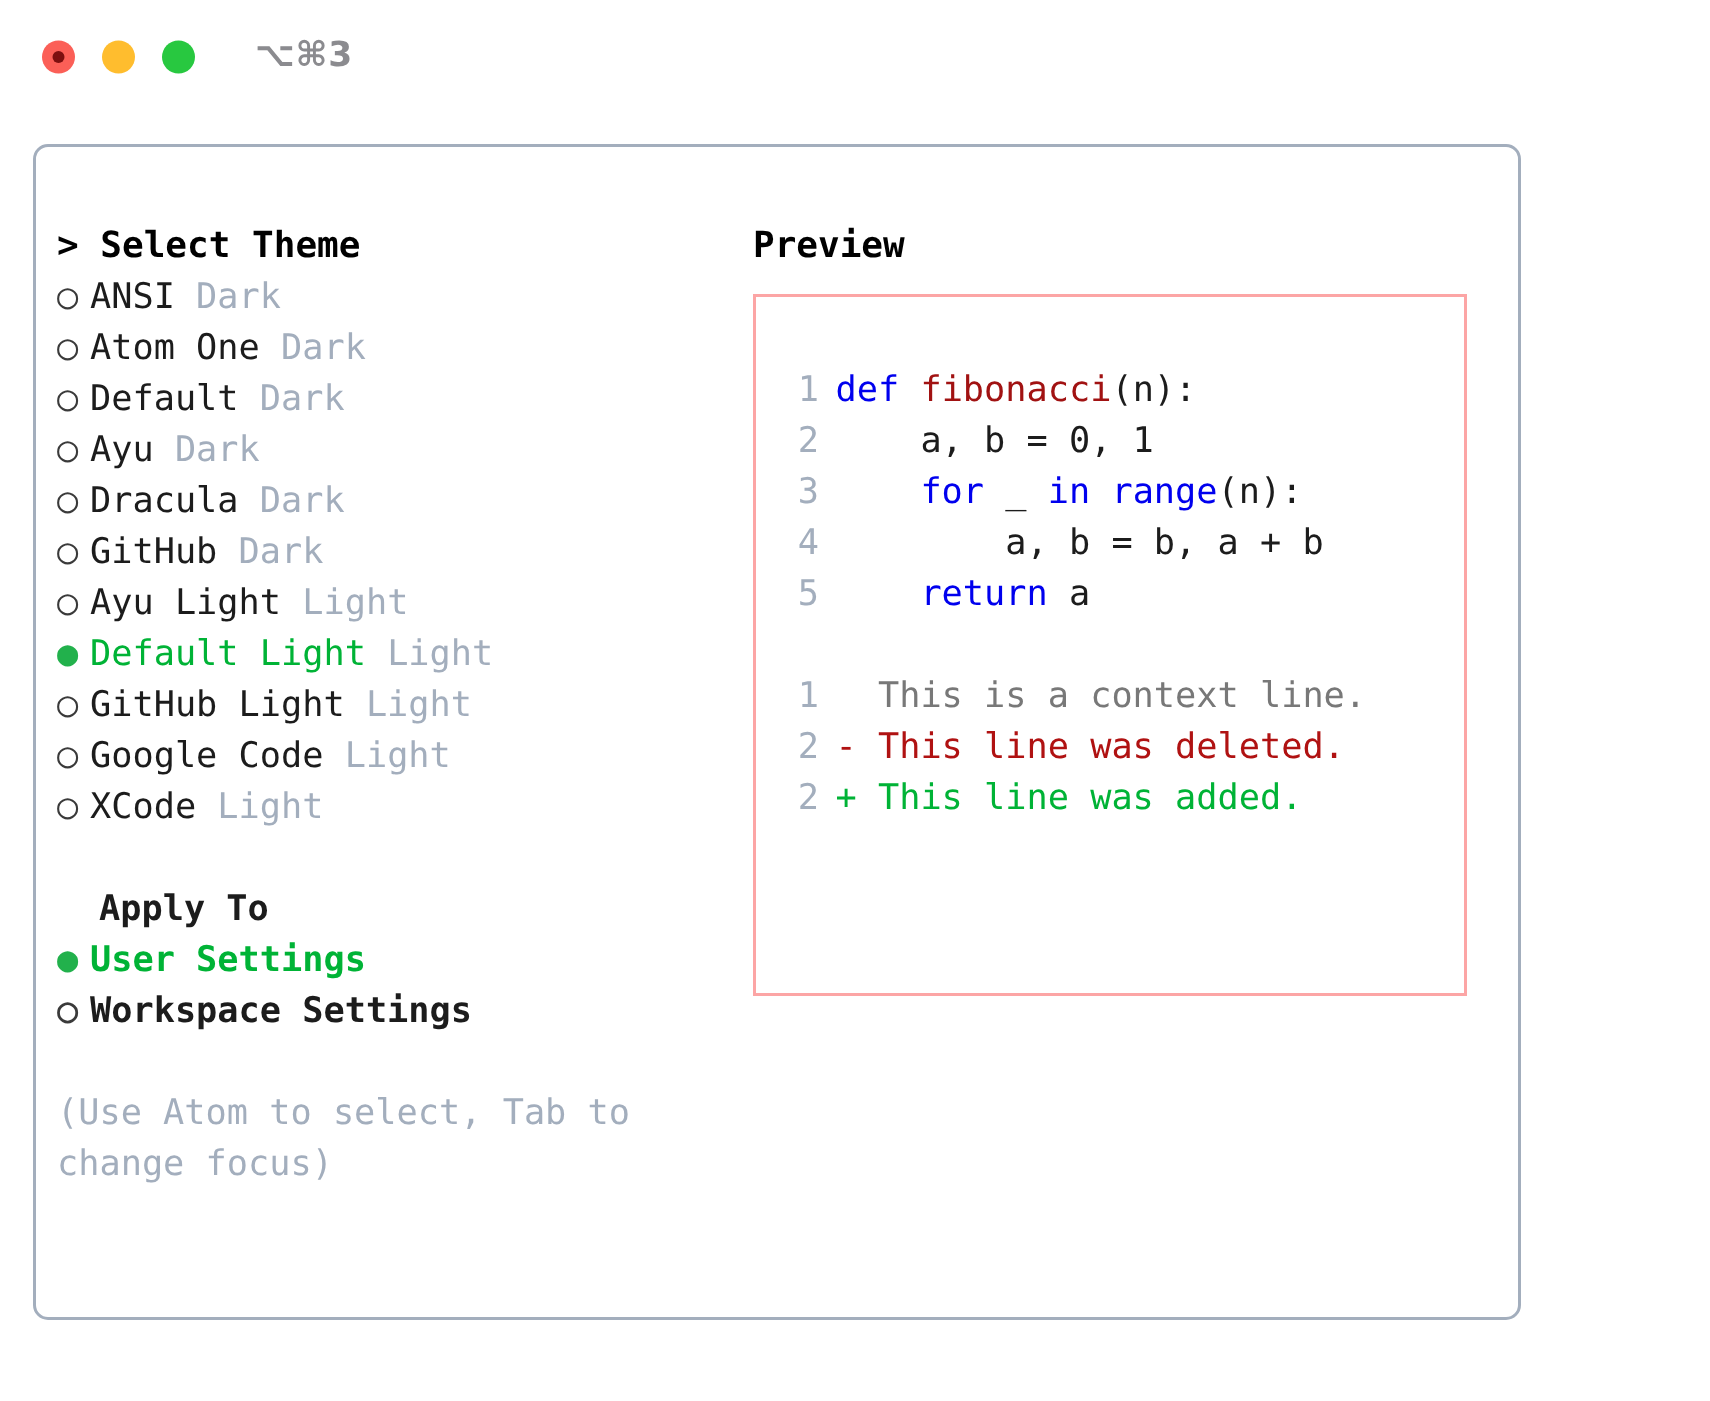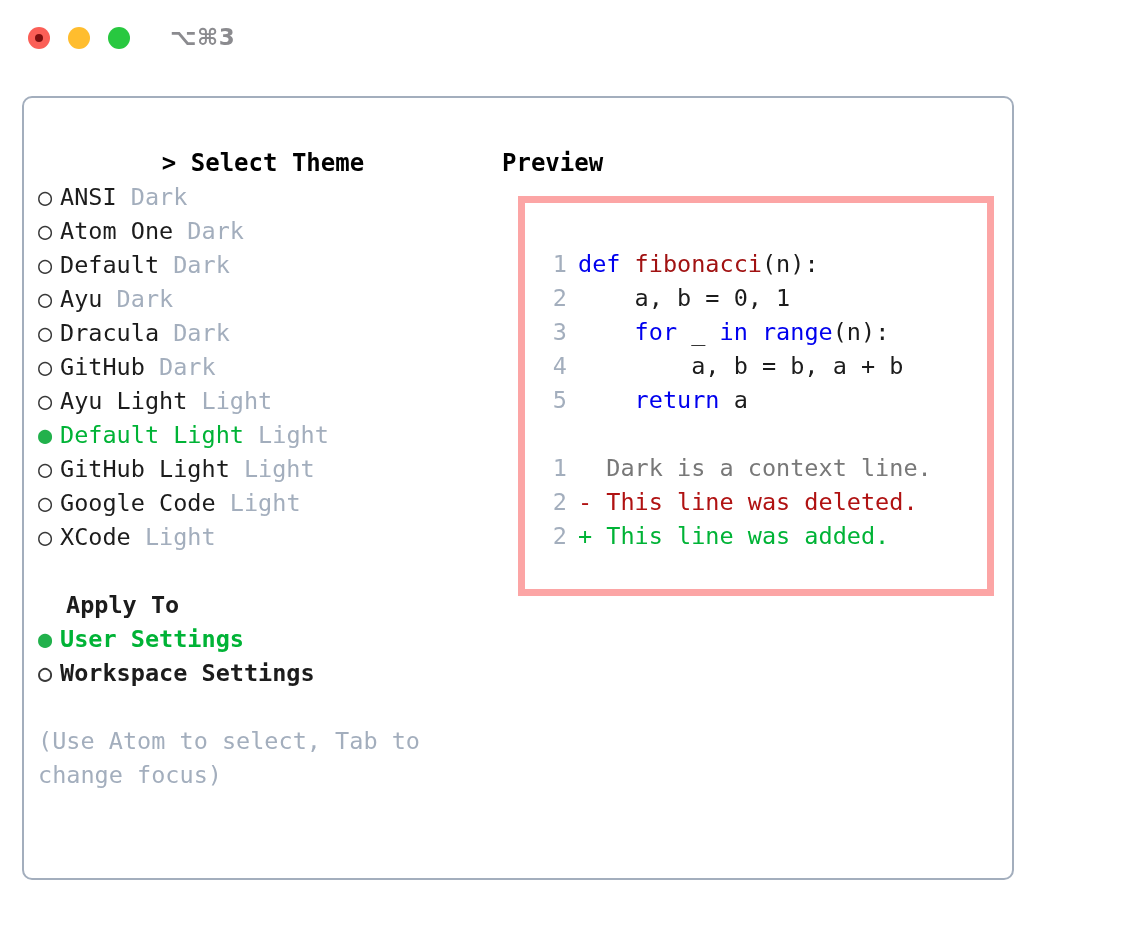--- a/index.html
+++ b/index.html
@@ -91,21 +91,20 @@
     white-space: pre;
     color: #1c1c1c;
   }
 
   #select-theme-header {
     font-weight: bold;
     color: #000000;
     font-size: 24px;
     line-height: 34px;
     margin-bottom: 0;
-    text-align: center;
   }
 
   .option-row {
     display: block;
     white-space: pre;
     line-height: 34px;
   }
   .bullet {
     display: inline-block;
     width: 22px;
@@ -144,26 +143,25 @@
   #preview-label {
     font-family: "DejaVu Sans Mono", monospace;
     font-size: 24px;
     font-weight: bold;
     color: #000000;
     line-height: 34px;
   }
   #preview-box {
     margin-top: 16px;
     width: 476px;
-    height: 400px;
-    border: 7px solid #fca5a5;
+    height: 468px;
+    border: 2px solid #fca5a5;
     box-sizing: border-box;
     background: #ffffff;
     position: relative;
-    margin-left: 16px;
   }
   #code-area {
     position: absolute;
     left: 14px;
     top: 44px;
     right: 8px;
   }
   .code-line {
     font-family: "DejaVu Sans Mono", monospace;
     font-size: 23.5px;
@@ -241,21 +239,21 @@
 
       <div id="preview-box">
         <div id="code-area">
             <div class="code-line"><span class="lineno">1</span><span class="tok-kw">def</span><span class="tok-plain"> </span><span class="tok-fn">fibonacci</span><span class="tok-plain">(n):</span></div>
             <div class="code-line"><span class="lineno">2</span><span class="tok-plain">    a, b = 0, 1</span></div>
             <div class="code-line"><span class="lineno">3</span><span class="tok-plain">    </span><span class="tok-kw">for</span><span class="tok-plain"> _ </span><span class="tok-kw">in</span><span class="tok-plain"> </span><span class="tok-kw">range</span><span class="tok-plain">(n):</span></div>
             <div class="code-line"><span class="lineno">4</span><span class="tok-plain">        a, b = b, a + b</span></div>
             <div class="code-line"><span class="lineno">5</span><span class="tok-plain">    </span><span class="tok-kw">return</span><span class="tok-plain"> a</span></div>
           </div>
         <div id="diff-area">
-            <div class="code-line"><span class="lineno">1</span><span class="diff-ctx">  Dark is a context line.</span></div>
+            <div class="code-line"><span class="lineno">1</span><span class="diff-ctx">  This is a context line.</span></div>
             <div class="code-line"><span class="lineno">2</span><span class="diff-del">- This line was deleted.</span></div>
             <div class="code-line"><span class="lineno">2</span><span class="diff-add">+ This line was added.</span></div>
           </div>
       </div>
     </div>
 
   </div>
 </div>
 
 </body></html>

